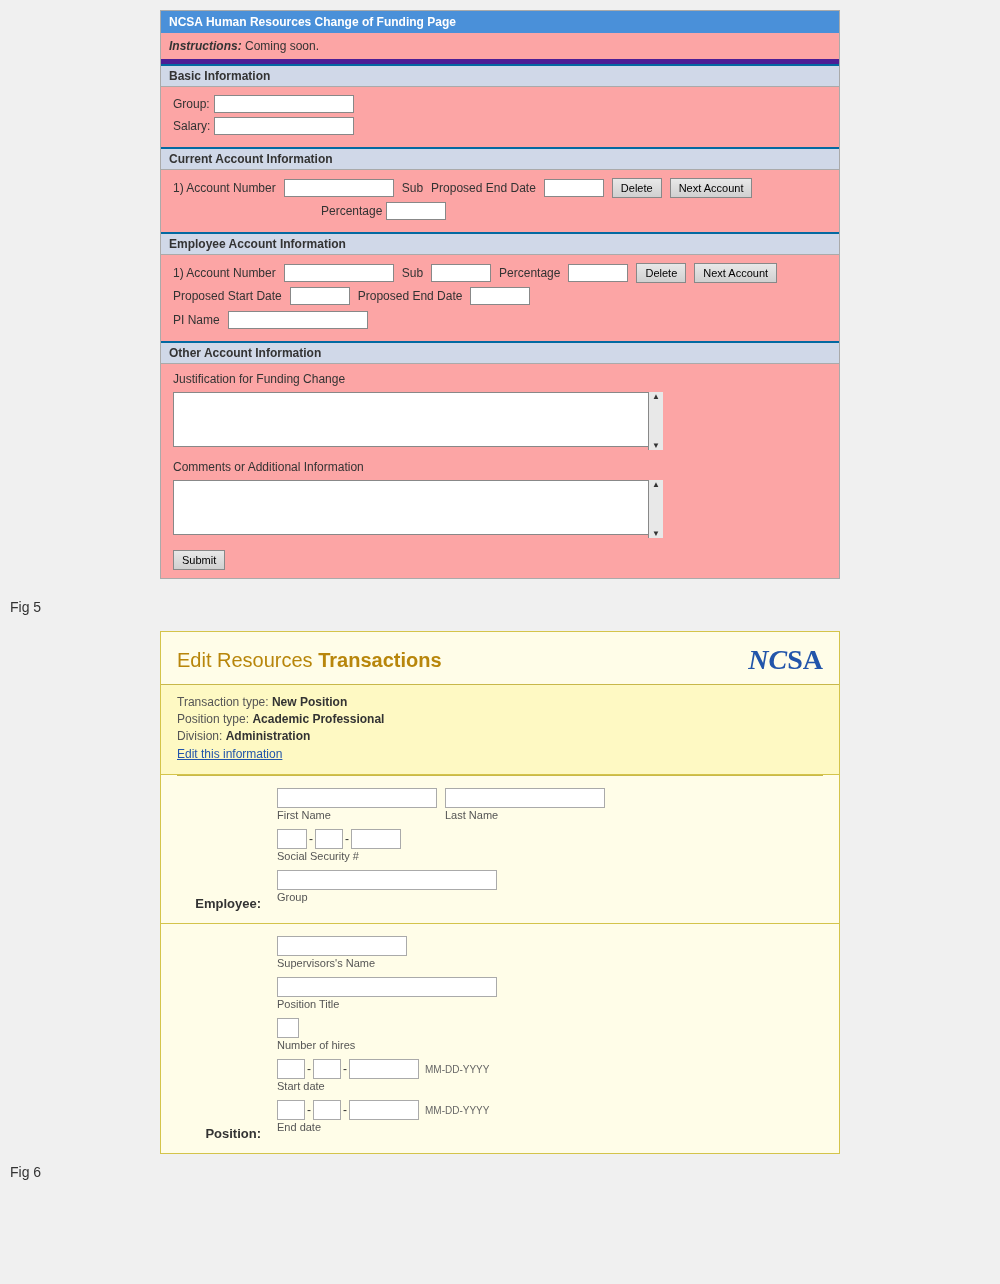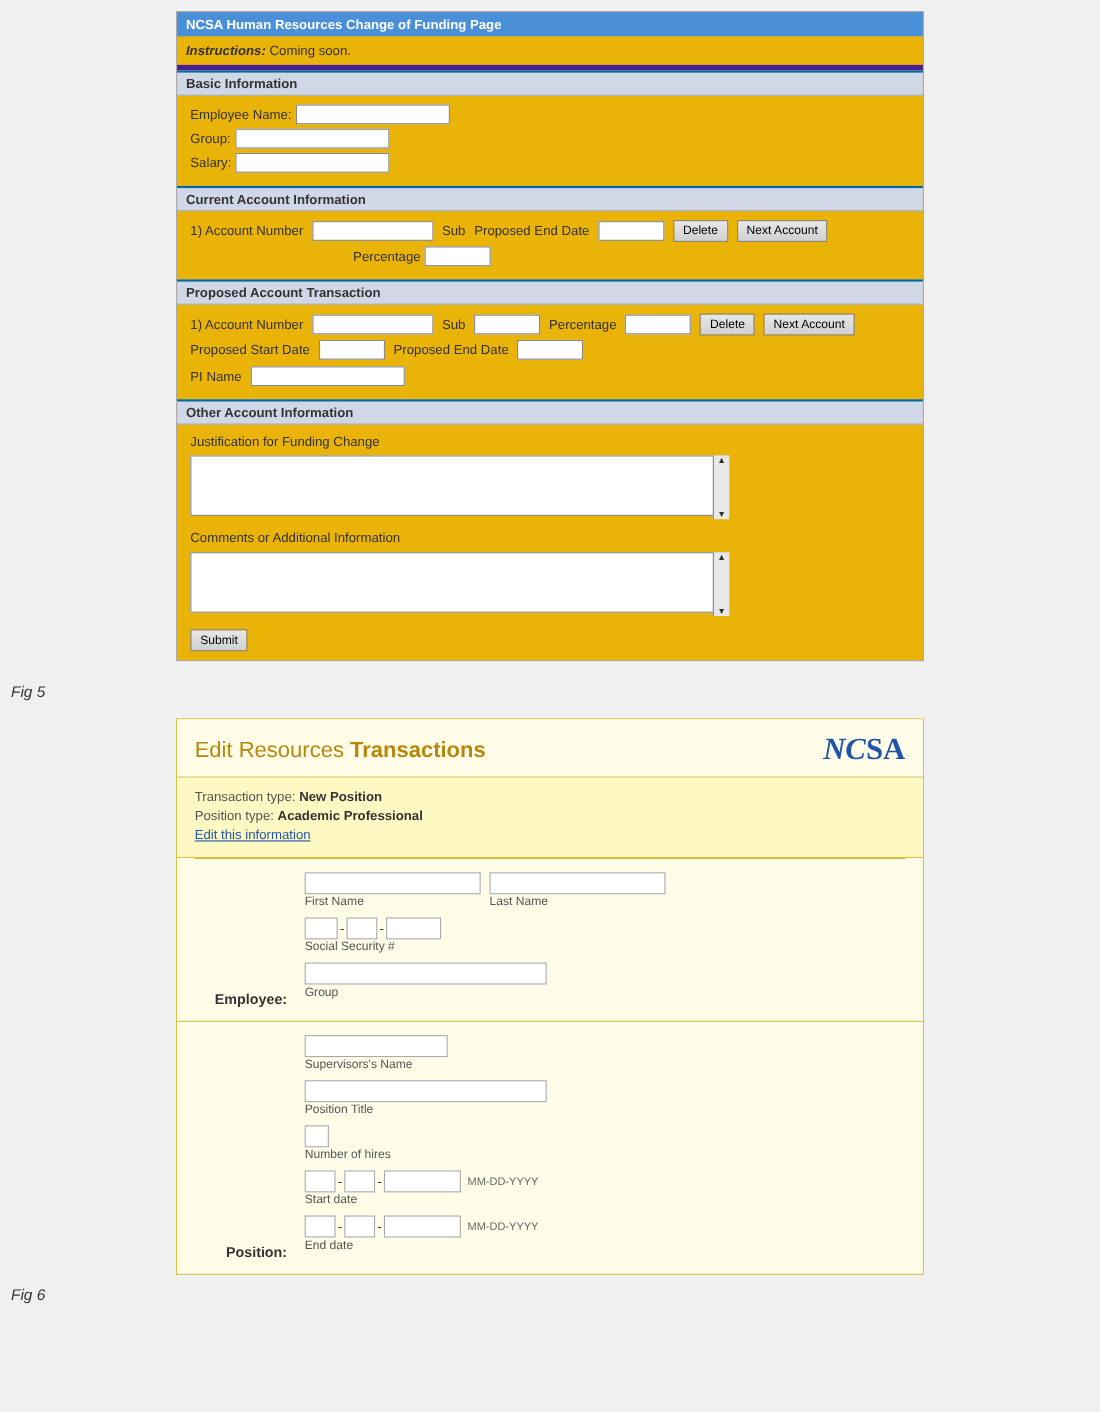--- a/index.html
+++ b/index.html
@@ -6,21 +6,21 @@
     body {
       font-family: Arial, sans-serif;
       font-size: 12px;
       background: #f0f0f0;
       padding: 10px;
       color: #333;
     }
 
     
     .fig5-container {
-      background: #eab308;
+      background: #fca5a5;
       border: 1px solid #aaa;
       width: 680px;
       margin: 0 auto 20px auto;
       padding: 0;
     }
     .fig5-title {
       background: #4a90d9;
       color: #fff;
       font-weight: bold;
       font-size: 12px;
@@ -89,21 +89,20 @@
       height: 55px;
       resize: none;
       font-size: 11px;
       border: 1px solid #888;
       padding: 2px;
     }
     .fig-label {
       font-size: 14px;
       color: #333;
       margin: 8px 0 16px 0;
-      font-style: italic;
     }
 
     
     .fig6-container {
       background: #fffde8;
       border: 1px solid #d4c44a;
       width: 680px;
       margin: 0 auto 10px auto;
       padding: 0;
     }
@@ -218,24 +217,20 @@
   <div class="fig5-title">NCSA Human Resources Change of Funding Page</div>
 
   <div class="fig5-instructions">
     <span class="label">Instructions:</span>
     <span> Coming soon.</span>
   </div>
 
   <div class="section-header">Basic Information</div>
   <div class="section-body">
     <div class="form-row">
-      <span class="form-label">Employee Name:</span>
-      <input class="form-input input-sm" type="text" style="">
-    </div>
-    <div class="form-row">
       <span class="form-label">Group:</span>
       <input class="form-input input-sm" type="text" style="">
     </div>
     <div class="form-row">
       <span class="form-label">Salary:</span>
       <input class="form-input input-sm" type="text" style="">
     </div>
   </div>
 
   <div class="section-header">Current Account Information</div>
@@ -249,21 +244,21 @@
       <button class="btn btn-delete gap">Delete</button>
       <button class="btn btn-next">Next Account</button>
     </div>
     <div class="form-row">
       <span class="form-label gap" style="width:140px;"></span>
       <span class="form-label">Percentage</span>
       <input class="form-input input-xs" type="text" style="">
     </div>
   </div>
 
-  <div class="section-header">Proposed Account Transaction</div>
+  <div class="section-header">Employee Account Information</div>
   <div class="section-body">
     <div class="form-row">
       <span class="form-label gap">1) Account Number</span>
       <input class="form-input input-md gap" type="text" style="">
       <span class="form-label gap">Sub</span>
       <input class="form-input input-xs gap" type="text" style="">
       <span class="form-label gap">Percentage</span>
       <input class="form-input input-xs gap" type="text" style="">
       <button class="btn btn-delete gap">Delete</button>
       <button class="btn btn-next">Next Account</button>
@@ -322,20 +317,23 @@
     </div>
   </div>
 
   <div class="fig6-info-section">
     <div class="info-line">
       <span class="info-label">Transaction type: </span><strong class="info-value">New Position</strong>
     </div>
     <div class="info-line">
       <span class="info-label">Position type: </span><strong class="info-value">Academic Professional</strong>
     </div>
+    <div class="info-line">
+      <span class="info-label">Division: </span><strong class="info-value">Administration</strong>
+    </div>
     <div class="info-line" style="margin-top:4px;">
       <a class="edit-link" href="#">Edit this information</a>
     </div>
   </div>
 
   <div style="border-bottom: 1px solid #c8b84a; margin: 0 16px;"></div>
 
   <div class="fig6-form-section">
     <div class="fig6-section-label">Employee:</div>
     <div class="fig6-fields">

